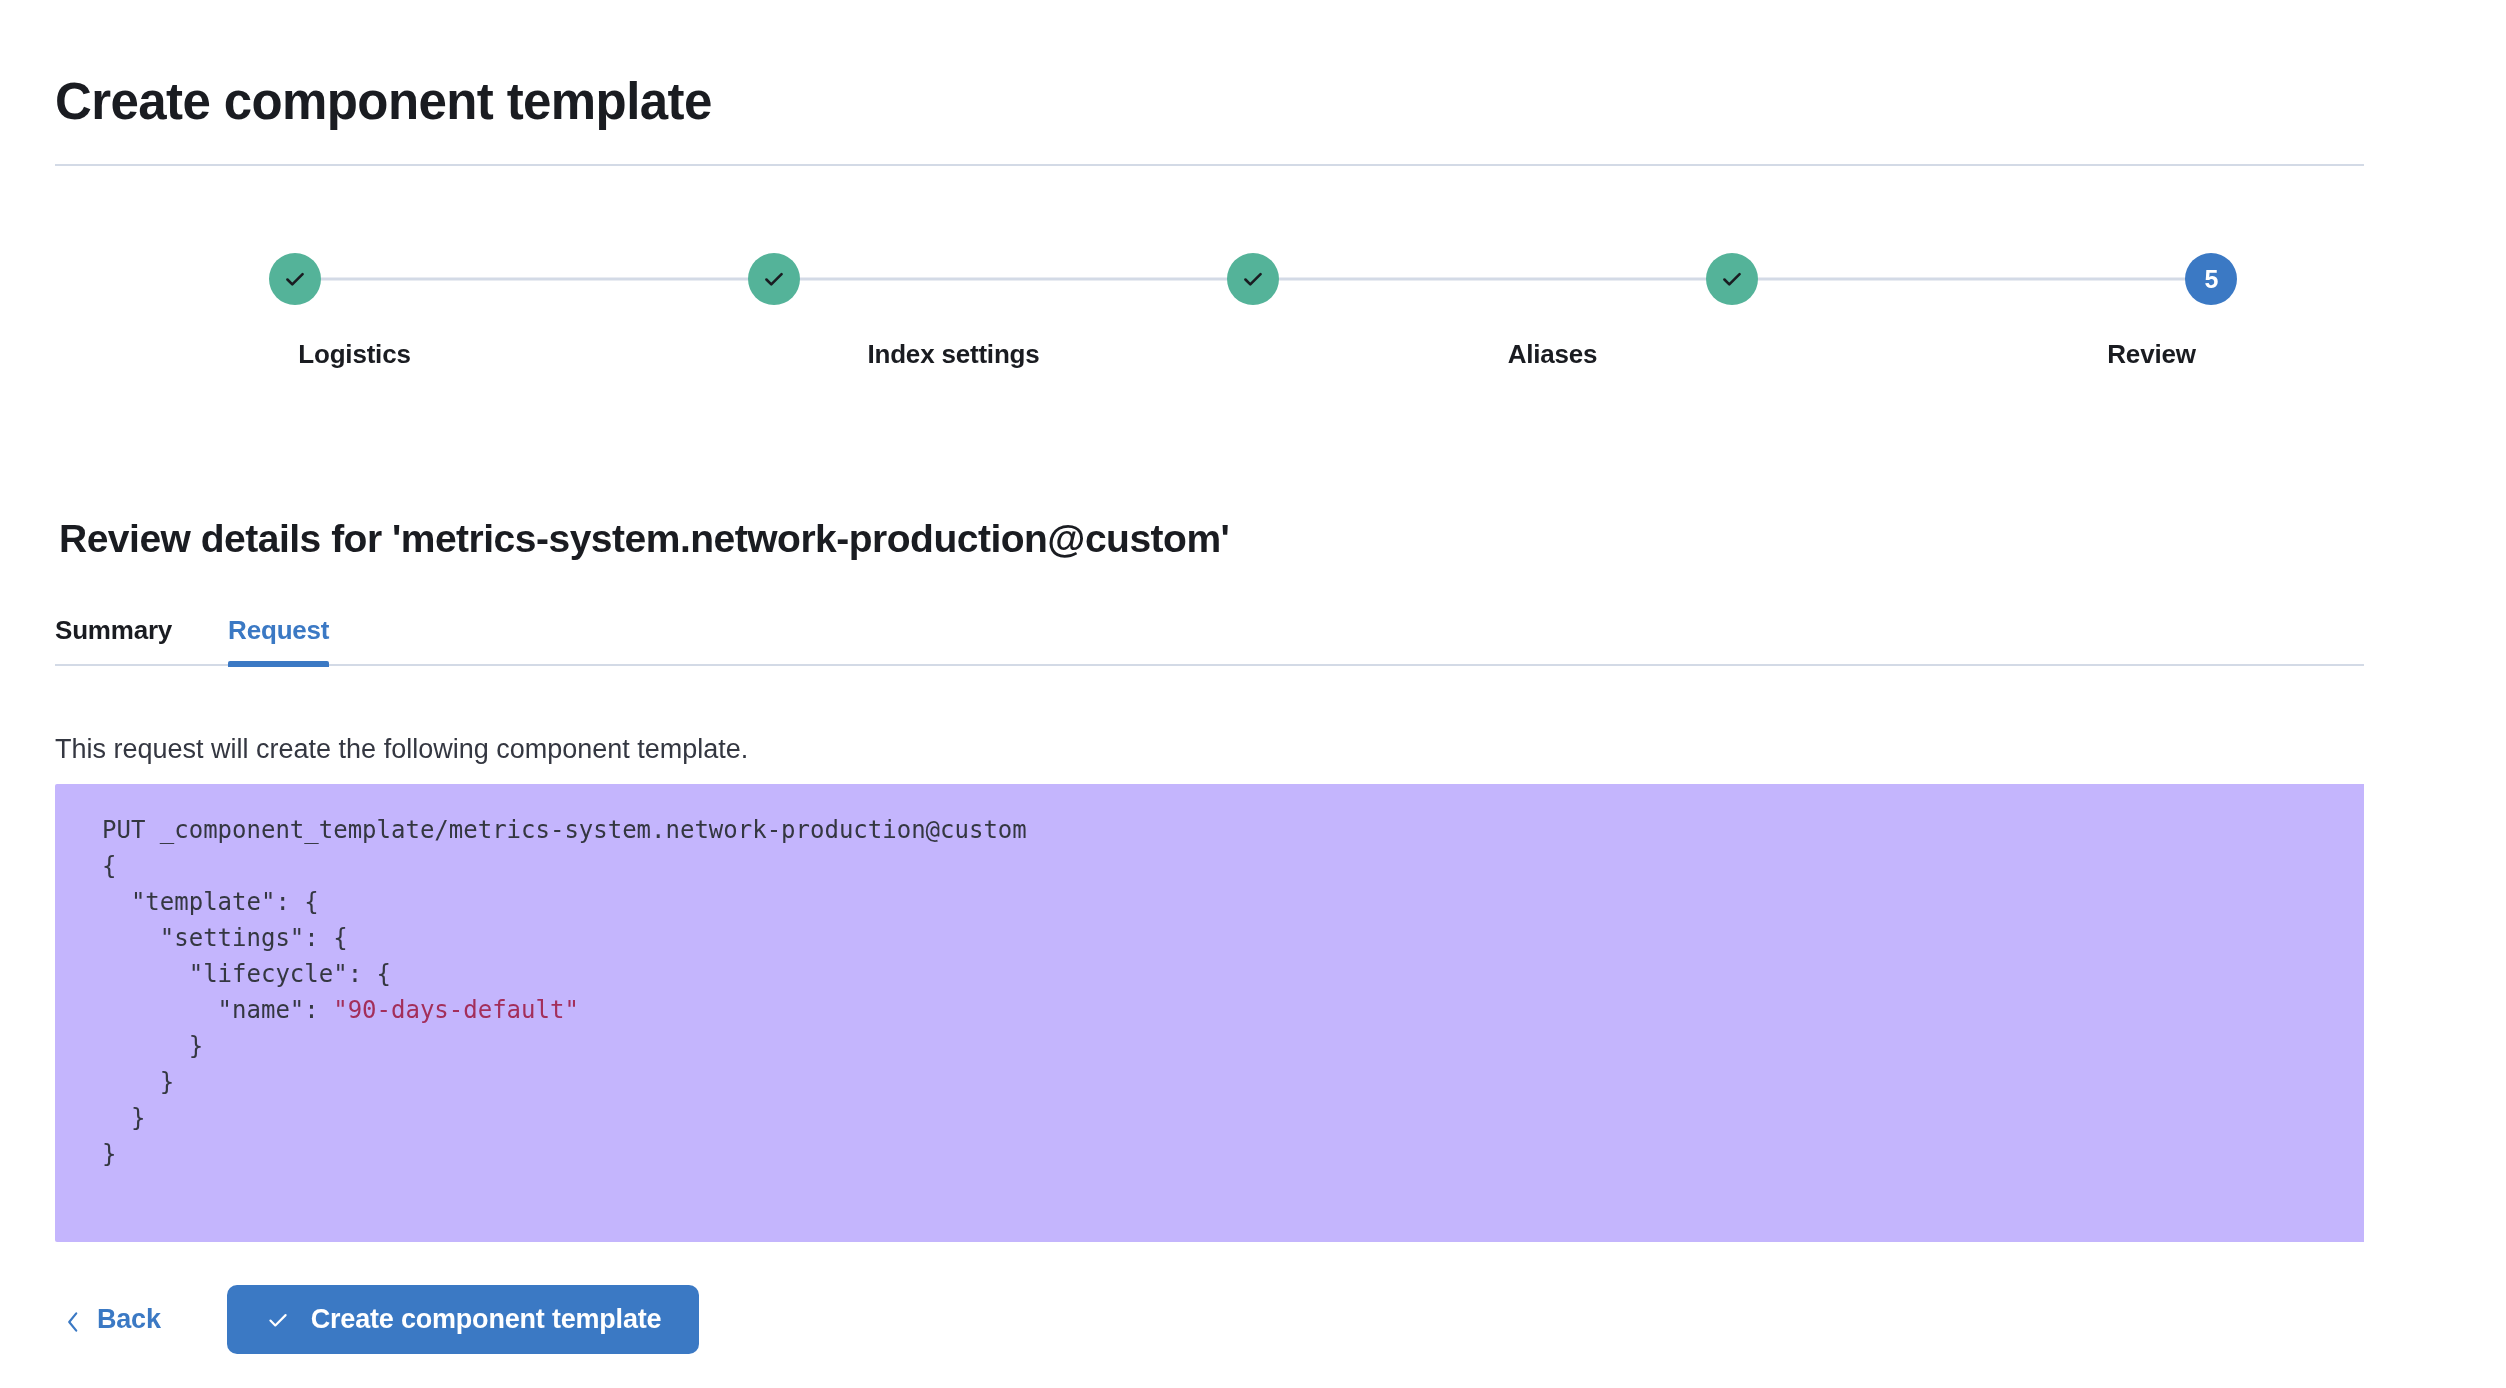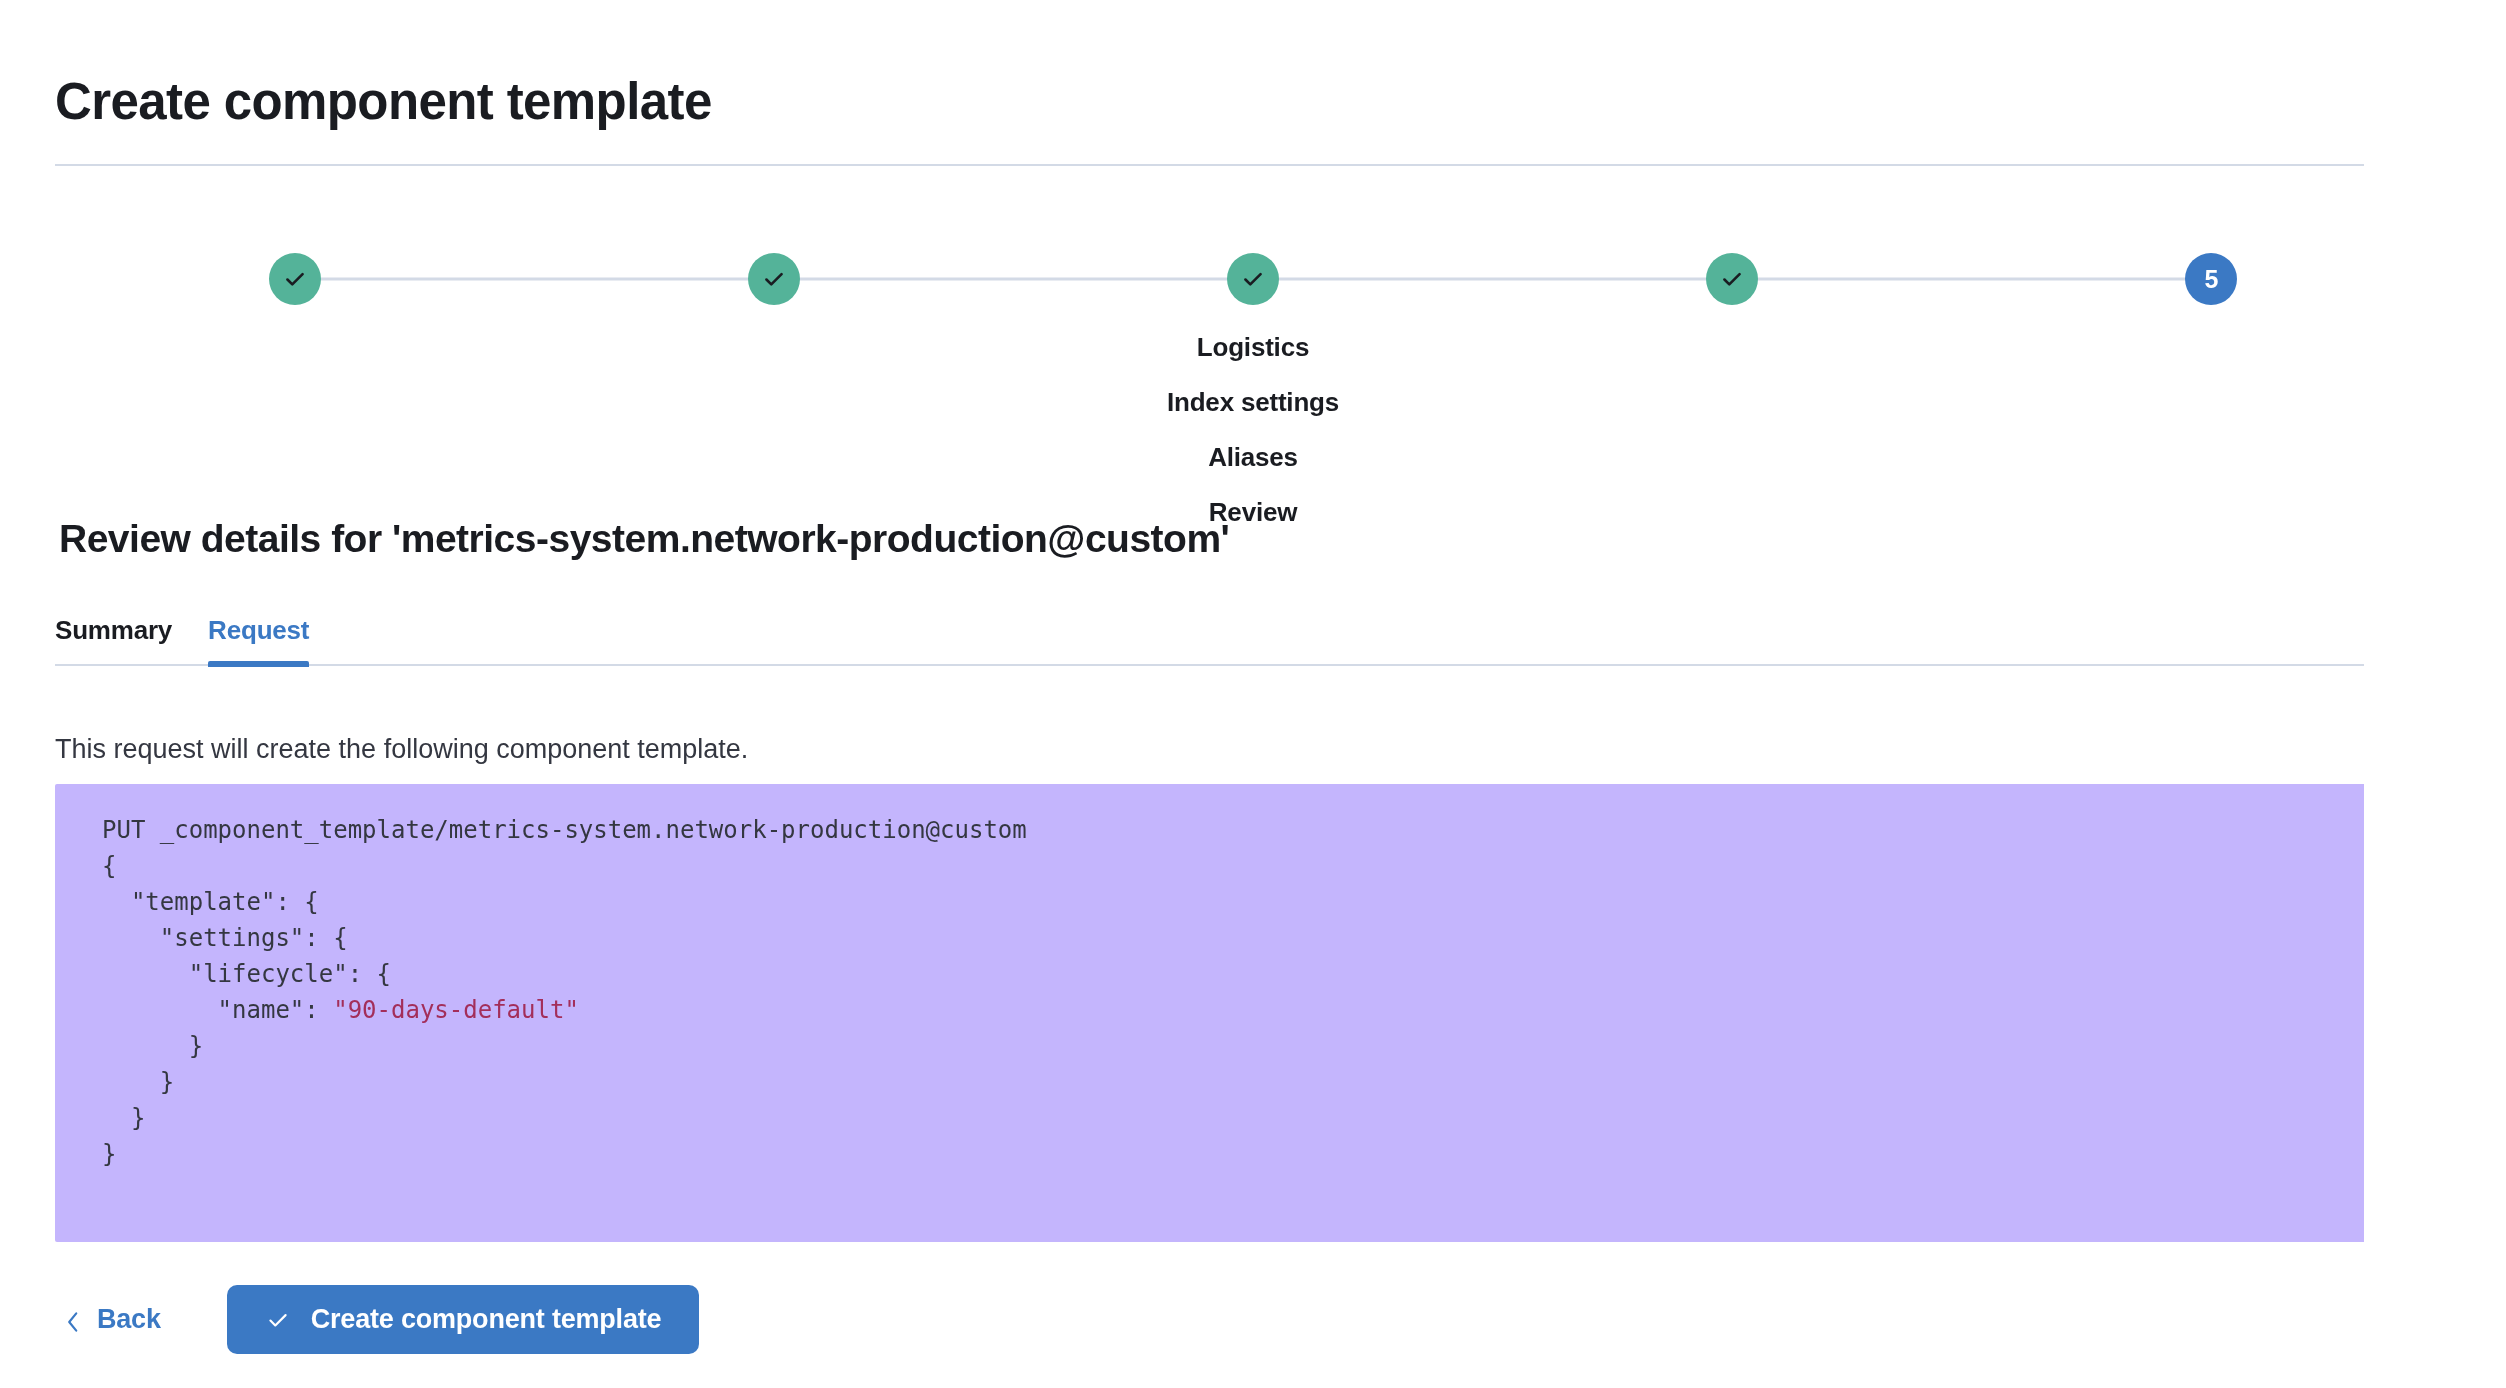--- a/index.html
+++ b/index.html
@@ -98,24 +98,23 @@
     color: #ffffff;
     font-size: 25px;
     font-weight: 600;
     line-height: 1;
   }
   .step-circle svg { display: block; }
 
   .step-labels {
     position: absolute;
     left: 0;
-    top: 58px;
+    top: 65px;
     width: 100%;
     display: flex;
-    flex-direction: column;
   }
   .step-label-cell {
     flex: 1 1 0;
     display: flex;
     justify-content: center;
     padding-top: 24px;
   }
   .step-label {
     font-size: 26px;
     font-weight: 700;
@@ -156,21 +155,21 @@
     bottom: 0;
     width: 100%;
     height: 2px;
     background: #d3dae6;
   }
   .tab-strip {
     position: absolute;
     left: 0;
     bottom: 0;
     display: flex;
-    gap: 36px;
+    gap: 56px;
     align-items: flex-end;
   }
   .tab {
     position: relative;
     padding: 0 0 20px 0;
     font-size: 26px;
     font-weight: 700;
     letter-spacing: -0.2px;
     color: #1a1c21;
     background: none;

